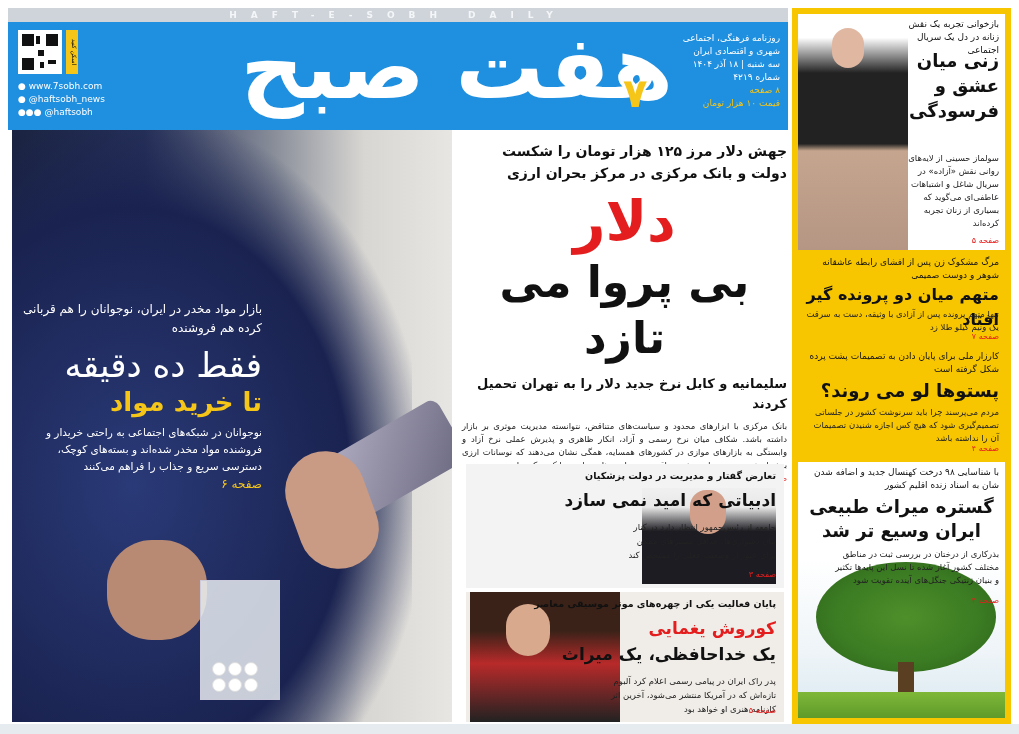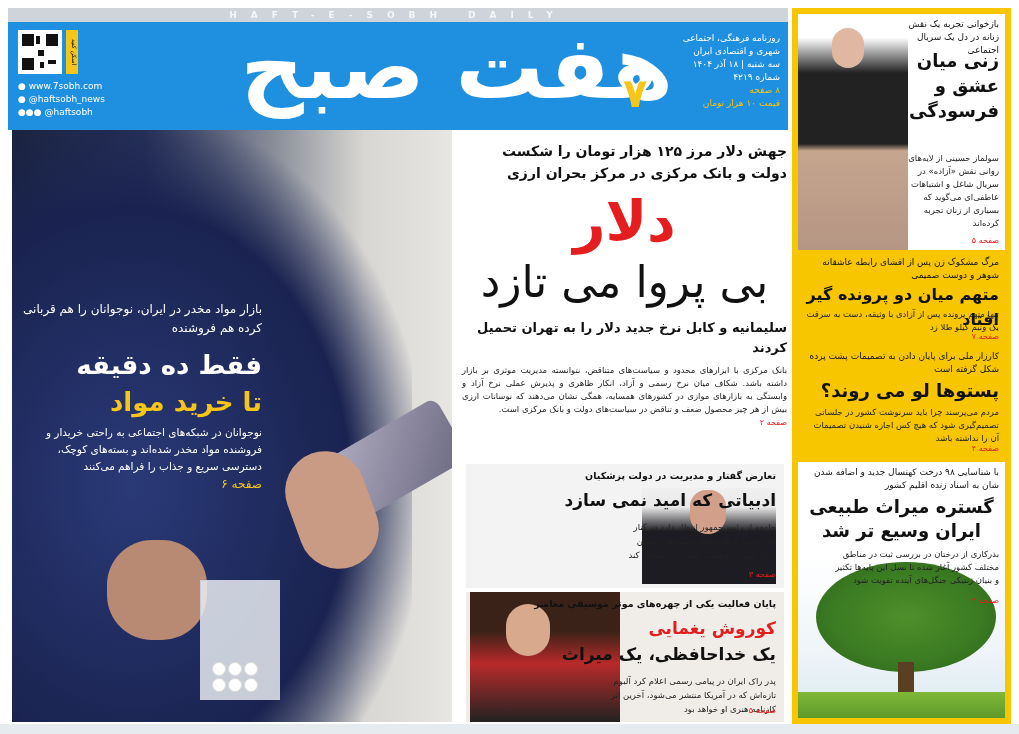--- a/index.html
+++ b/index.html
@@ -26,30 +26,30 @@
   .photo-area { position: absolute; left: 0; top: 130px; width: 440px; height: 592px; background: linear-gradient(90deg, #1a2340 0%, #27325a 30%, #8a8f9a 60%, #d8d6d2 80%, #e8e6e2 100%); overflow: hidden; margin-left: 12px; }
   .person { position: absolute; left: 0; top: 0; width: 400px; height: 592px; background: radial-gradient(ellipse at 30% 60%, #2a3a78 0%, #1a2350 55%, rgba(26,35,80,0) 75%); }
   .hand { position: absolute; left: 280px; top: 320px; width: 80px; height: 120px; background: #c99b84; border-radius: 40px; transform: rotate(-20deg); }
   .phone { position: absolute; left: 300px; top: 300px; width: 150px; height: 70px; background: linear-gradient(135deg,#b8b4c8,#6a6880); border-radius: 10px; transform: rotate(-30deg); }
   .hand2 { position: absolute; left: 95px; top: 410px; width: 100px; height: 100px; background: #b88a74; border-radius: 45px; }
   .baggie { position: absolute; left: 188px; top: 450px; width: 80px; height: 120px; background: rgba(230,235,240,0.85); border: 1px solid #ccd; }
   .pills { position: absolute; left: 198px; top: 530px; width: 60px; height: 36px; }
   .pill { position: absolute; width: 14px; height: 14px; background: #fff; border-radius: 50%; border: 1px solid #ddd; }
   .left-text { position: absolute; left: 10px; top: 170px; width: 240px; color: #fff; direction: rtl; text-align: right; }
   .left-kicker { font-size: 12px; line-height: 19px; }
-  .left-title1 { font-size: 26px; font-weight: bold; line-height: 38px; margin-top: 8px; }
+  .left-title1 { font-size: 34px; font-weight: normal; line-height: 38px; margin-top: 8px; }
   .left-title2 { font-size: 26px; font-weight: bold; line-height: 36px; color: #f5c518; }
   .left-body { font-size: 10.5px; line-height: 17px; margin-top: 4px; }
   .left-page { font-size: 12px; color: #f5c518; margin-top: 2px; }
 
   
   .center { position: absolute; left: 462px; top: 140px; width: 325px; }
   .kicker { font-size: 14px; font-weight: bold; line-height: 22px; text-align: right; direction: rtl; color: #111; }
   .main-h1 { font-size: 56px; font-weight: bold; color: #e41e1e; text-align: center; direction: rtl; line-height: 64px; margin-top: 6px; }
-  .main-h2 { font-size: 44px; font-weight: normal; color: #111; text-align: center; direction: rtl; line-height: 56px; }
+  .main-h2 { font-size: 44px; font-weight: bold; color: #111; text-align: center; direction: rtl; line-height: 56px; }
   .sub { font-size: 13px; font-weight: bold; color: #111; text-align: right; direction: rtl; margin-top: 8px; line-height: 20px; }
   .body-text { font-size: 8.5px; color: #222; direction: rtl; text-align: justify; line-height: 13px; margin-top: 6px; }
   .page-ref { font-size: 8px; color: #e41e1e; direction: rtl; text-align: right; margin-top: 2px; }
 
   .story-box { position: absolute; left: 466px; width: 318px; background: #f3f3f3; }
   .story-box.s1 { top: 464px; height: 124px; }
   .story-box.s2 { top: 592px; height: 130px; background: #f0ede8; }
   .sb-kicker { position: absolute; right: 8px; top: 6px; font-size: 9.5px; font-weight: bold; direction: rtl; color: #111; }
   .sb-title { position: absolute; right: 8px; font-size: 17px; font-weight: bold; direction: rtl; color: #111; }
   .sb-title.red { color: #e41e1e; }

